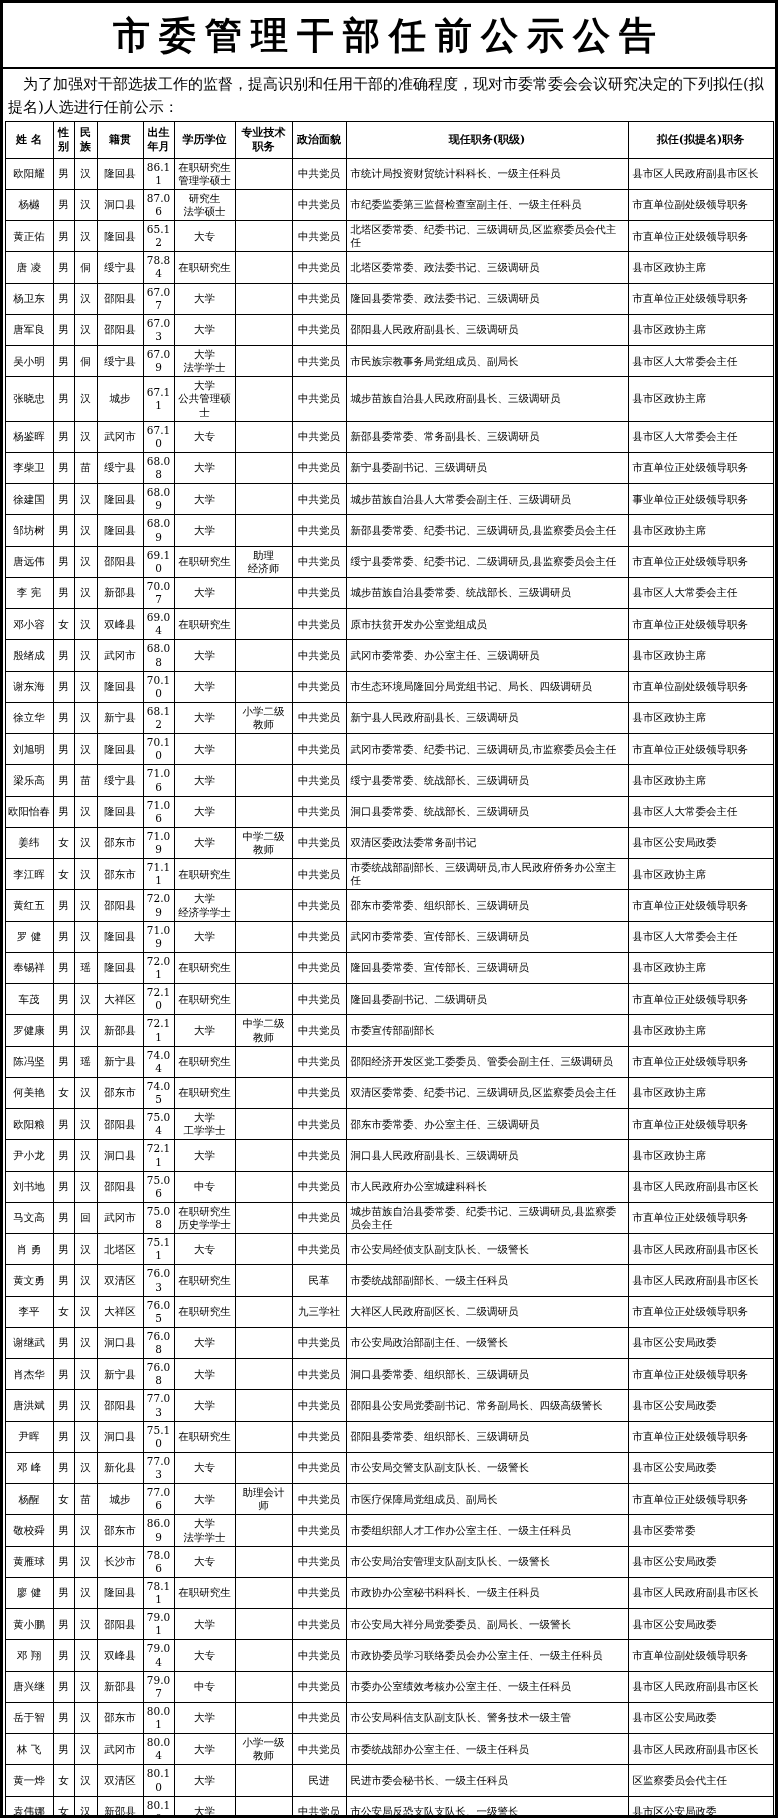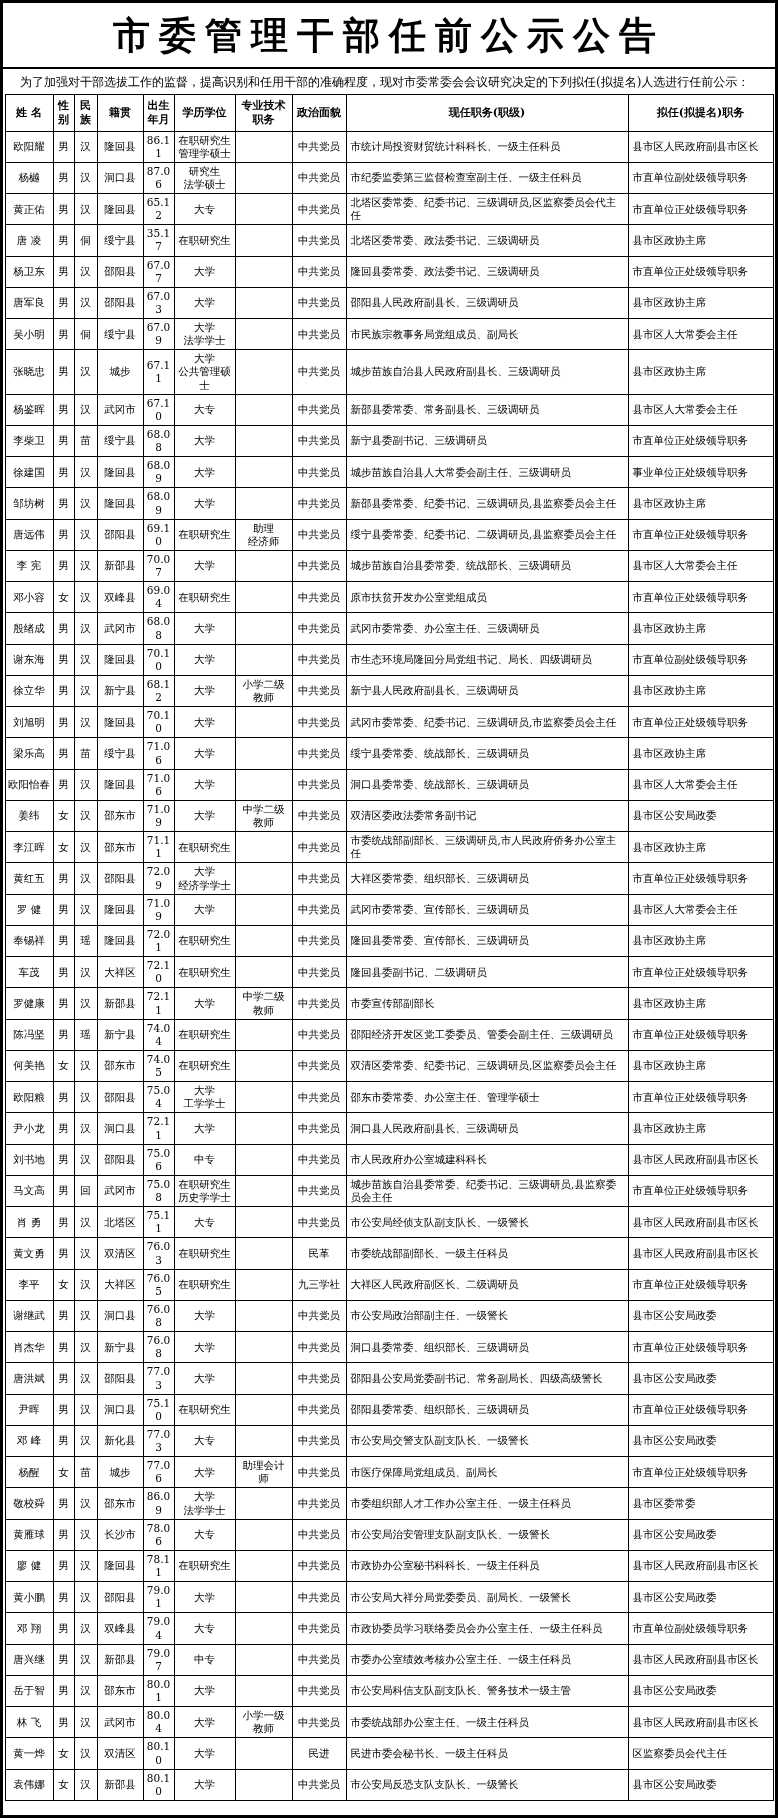--- a/index.html
+++ b/index.html
@@ -12,21 +12,21 @@
   .title-bar{
     border-bottom:2px solid #000;
     text-align:center;
     padding:8px 0 6px 0;
   }
   .title-bar h1{
     margin:0;font-size:37px;font-weight:bold;letter-spacing:9px;
     font-family:"DejaVu Serif","Liberation Serif",serif;
   }
   .intro{
-    font-size:12px;line-height:1.5;padding:4px 5px 3px 5px;text-indent:1em;
+    font-size:15px;line-height:1.5;padding:4px 5px 3px 5px;text-indent:1em;
   }
   table.cadres{
     border-collapse:collapse;table-layout:fixed;width:768px;margin:0 auto;
   }
   table.cadres th,table.cadres td{
     border:1px solid #000;
     font-size:10.5px;line-height:1.25;
     padding:2px 2px;vertical-align:middle;text-align:center;
     white-space:pre-line;word-break:break-all;overflow:hidden;
   }
@@ -111,21 +111,21 @@
           <td class="col6"></td>
           <td class="col7">中共党员</td>
           <td class="col8">北塔区委常委、纪委书记、三级调研员,区监察委员会代主任</td>
           <td class="col9">市直单位正处级领导职务</td>
         </tr>
         <tr>
           <td class="col0">唐 凌</td>
           <td class="col1">男</td>
           <td class="col2">侗</td>
           <td class="col3">绥宁县</td>
-          <td class="col4">35.17</td>
+          <td class="col4">78.84</td>
           <td class="col5">在职研究生</td>
           <td class="col6"></td>
           <td class="col7">中共党员</td>
           <td class="col8">北塔区委常委、政法委书记、三级调研员</td>
           <td class="col9">县市区政协主席</td>
         </tr>
         <tr>
           <td class="col0">杨卫东</td>
           <td class="col1">男</td>
           <td class="col2">汉</td>
@@ -359,21 +359,21 @@
         <tr>
           <td class="col0">黄红五</td>
           <td class="col1">男</td>
           <td class="col2">汉</td>
           <td class="col3">邵阳县</td>
           <td class="col4">72.09</td>
           <td class="col5">大学
 经济学学士</td>
           <td class="col6"></td>
           <td class="col7">中共党员</td>
-          <td class="col8">大祥区委常委、组织部长、三级调研员</td>
+          <td class="col8">邵东市委常委、组织部长、三级调研员</td>
           <td class="col9">市直单位正处级领导职务</td>
         </tr>
         <tr>
           <td class="col0">罗 健</td>
           <td class="col1">男</td>
           <td class="col2">汉</td>
           <td class="col3">隆回县</td>
           <td class="col4">71.09</td>
           <td class="col5">大学</td>
           <td class="col6"></td>
@@ -444,21 +444,21 @@
         <tr>
           <td class="col0">欧阳粮</td>
           <td class="col1">男</td>
           <td class="col2">汉</td>
           <td class="col3">邵阳县</td>
           <td class="col4">75.04</td>
           <td class="col5">大学
 工学学士</td>
           <td class="col6"></td>
           <td class="col7">中共党员</td>
-          <td class="col8">邵东市委常委、办公室主任、管理学硕士</td>
+          <td class="col8">邵东市委常委、办公室主任、三级调研员</td>
           <td class="col9">市直单位正处级领导职务</td>
         </tr>
         <tr>
           <td class="col0">尹小龙</td>
           <td class="col1">男</td>
           <td class="col2">汉</td>
           <td class="col3">洞口县</td>
           <td class="col4">72.11</td>
           <td class="col5">大学</td>
           <td class="col6"></td>

